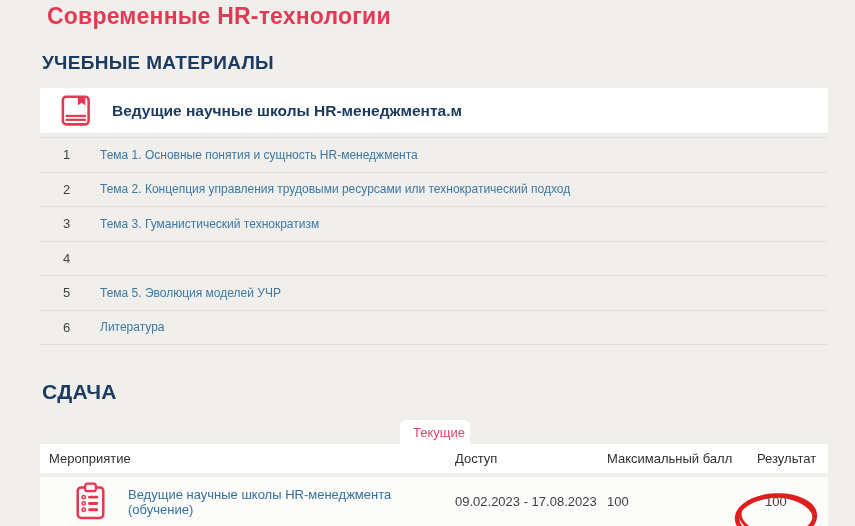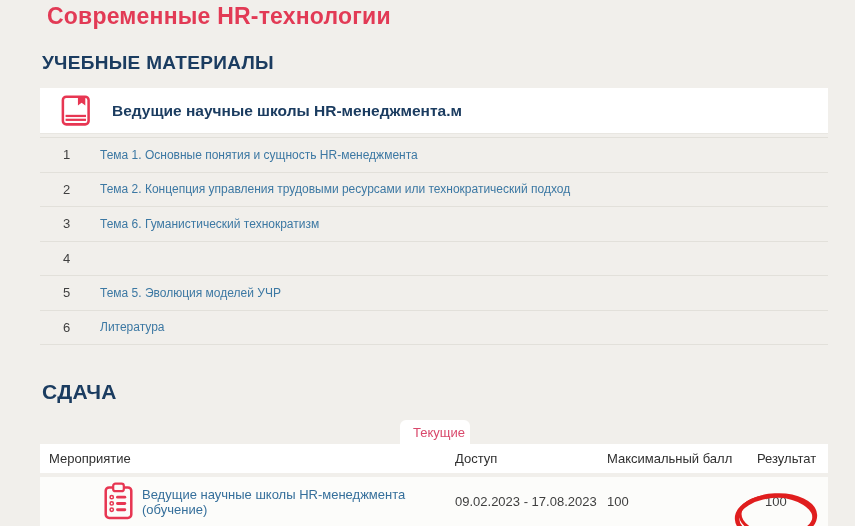--- a/index.html
+++ b/index.html
@@ -79,21 +79,21 @@
     font-size: 13px; color: #2f2f2f;
   }
   .table-head .col-event { padding-left: 9px; }
   .table-row {
     top: 477px; height: 49px;
     background: #fcfcfa;
     font-size: 13px; color: #3f3f3f;
   }
   .event-cell {
     display: flex; align-items: center;
-    padding-left: 35px; gap: 8px; margin-left: 28px;
+    padding-left: 35px; gap: 22px;
   }
   .event-link { font-size: 13px; color: #356f9b; text-decoration: none; }
   .result-cell { position: relative; padding-left: 8px; }
   .max-cell, .access-cell { color: #3f3f3f; }
 
   .annotation-svg {
     position: absolute; left: -26px; top: -3px;
     pointer-events: none;
   }
   .icon-svg { display: block; flex-shrink: 0; }
@@ -121,21 +121,21 @@
     <div class="topic-row">
       <span class="topic-num">1</span>
       <a class="topic-link" href="#">Тема 1. Основные понятия и сущность HR-менеджмента</a>
     </div>
     <div class="topic-row">
       <span class="topic-num">2</span>
       <a class="topic-link" href="#">Тема 2. Концепция управления трудовыми ресурсами или технократический подход</a>
     </div>
     <div class="topic-row">
       <span class="topic-num">3</span>
-      <a class="topic-link" href="#">Тема 6. Гуманистический технократизм</a>
+      <a class="topic-link" href="#">Тема 3. Гуманистический технократизм</a>
     </div>
     <div class="topic-row">
       <span class="topic-num">4</span>
     </div>
     <div class="topic-row">
       <span class="topic-num">5</span>
       <a class="topic-link" href="#">Тема 5. Эволюция моделей УЧР</a>
     </div>
     <div class="topic-row">
       <span class="topic-num">6</span>

